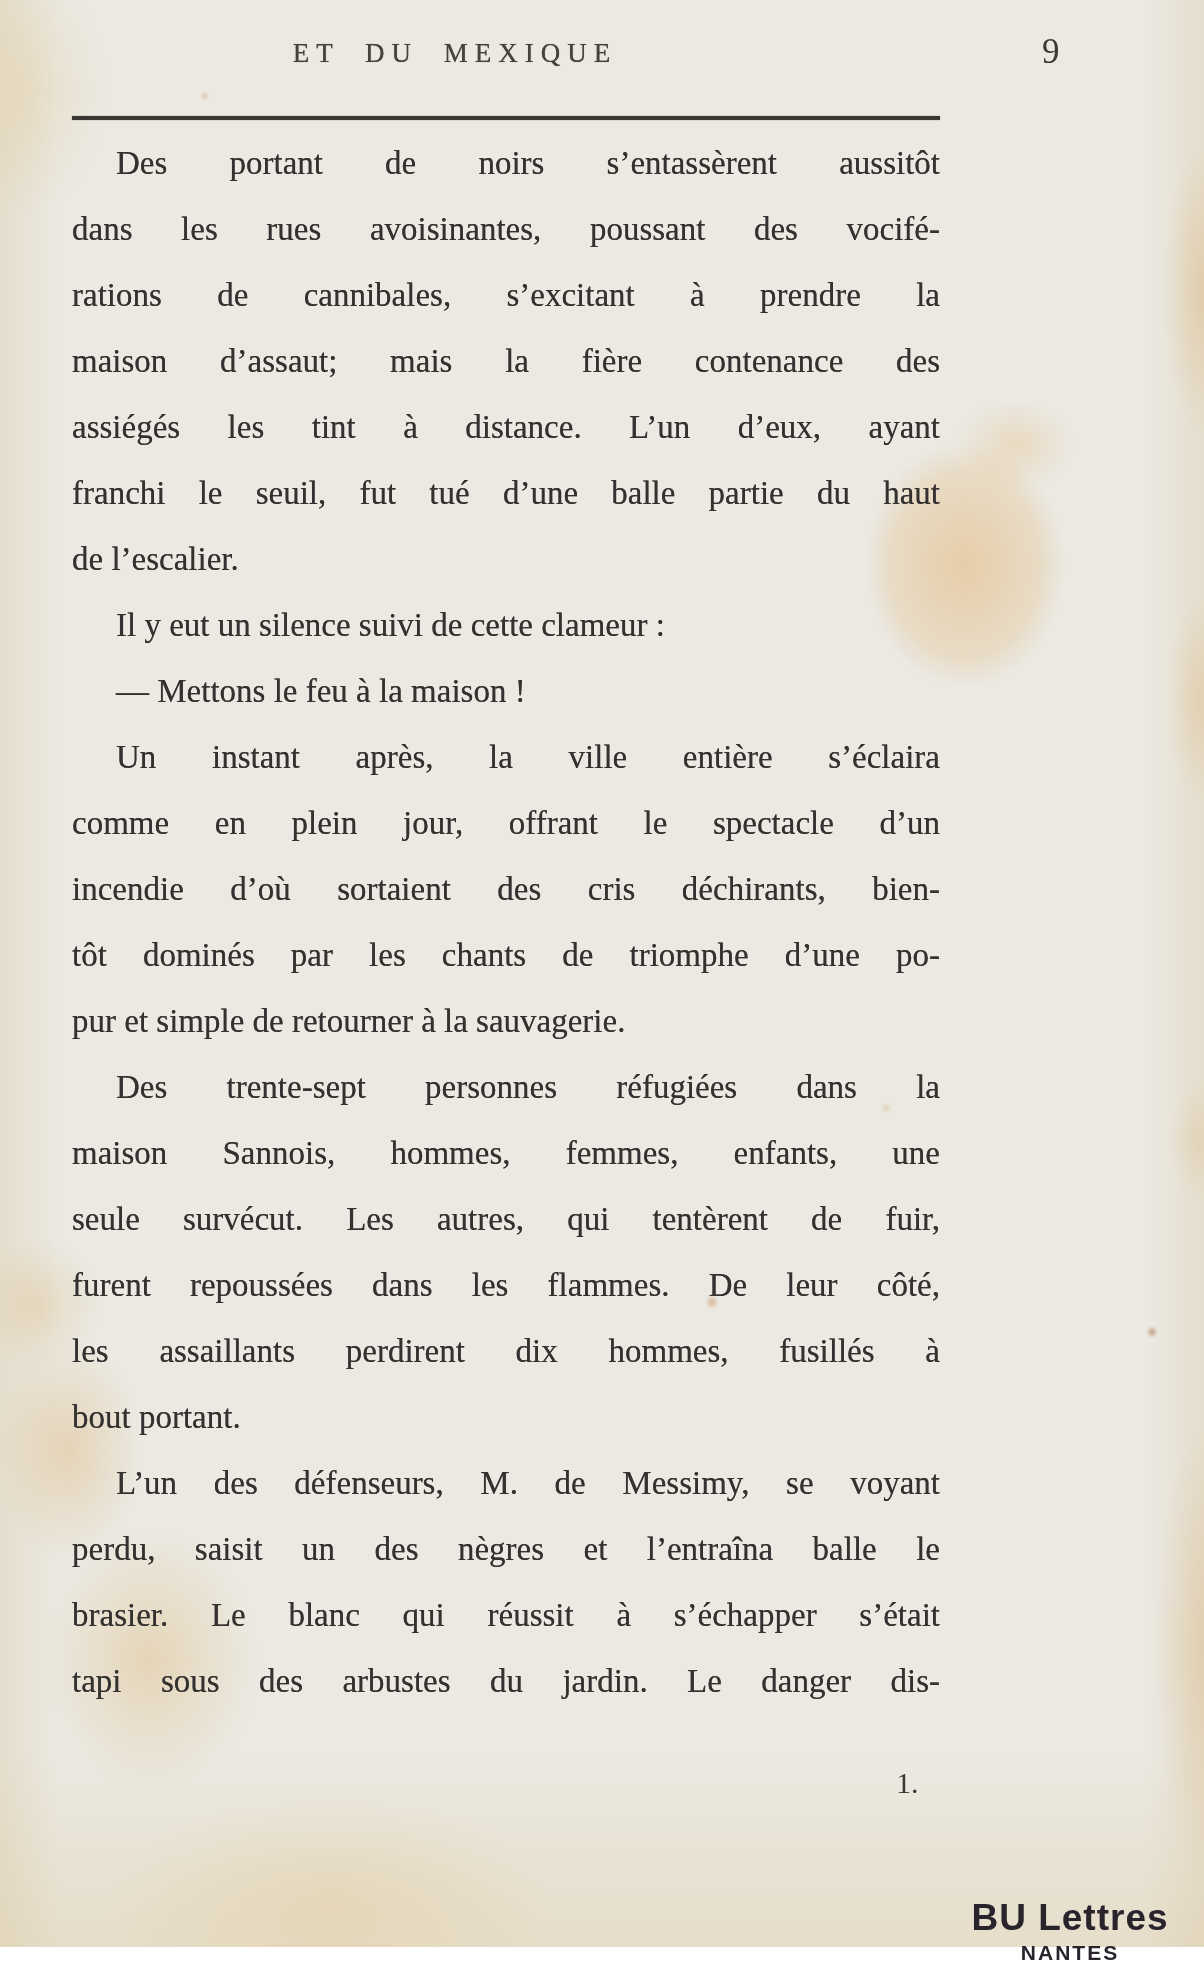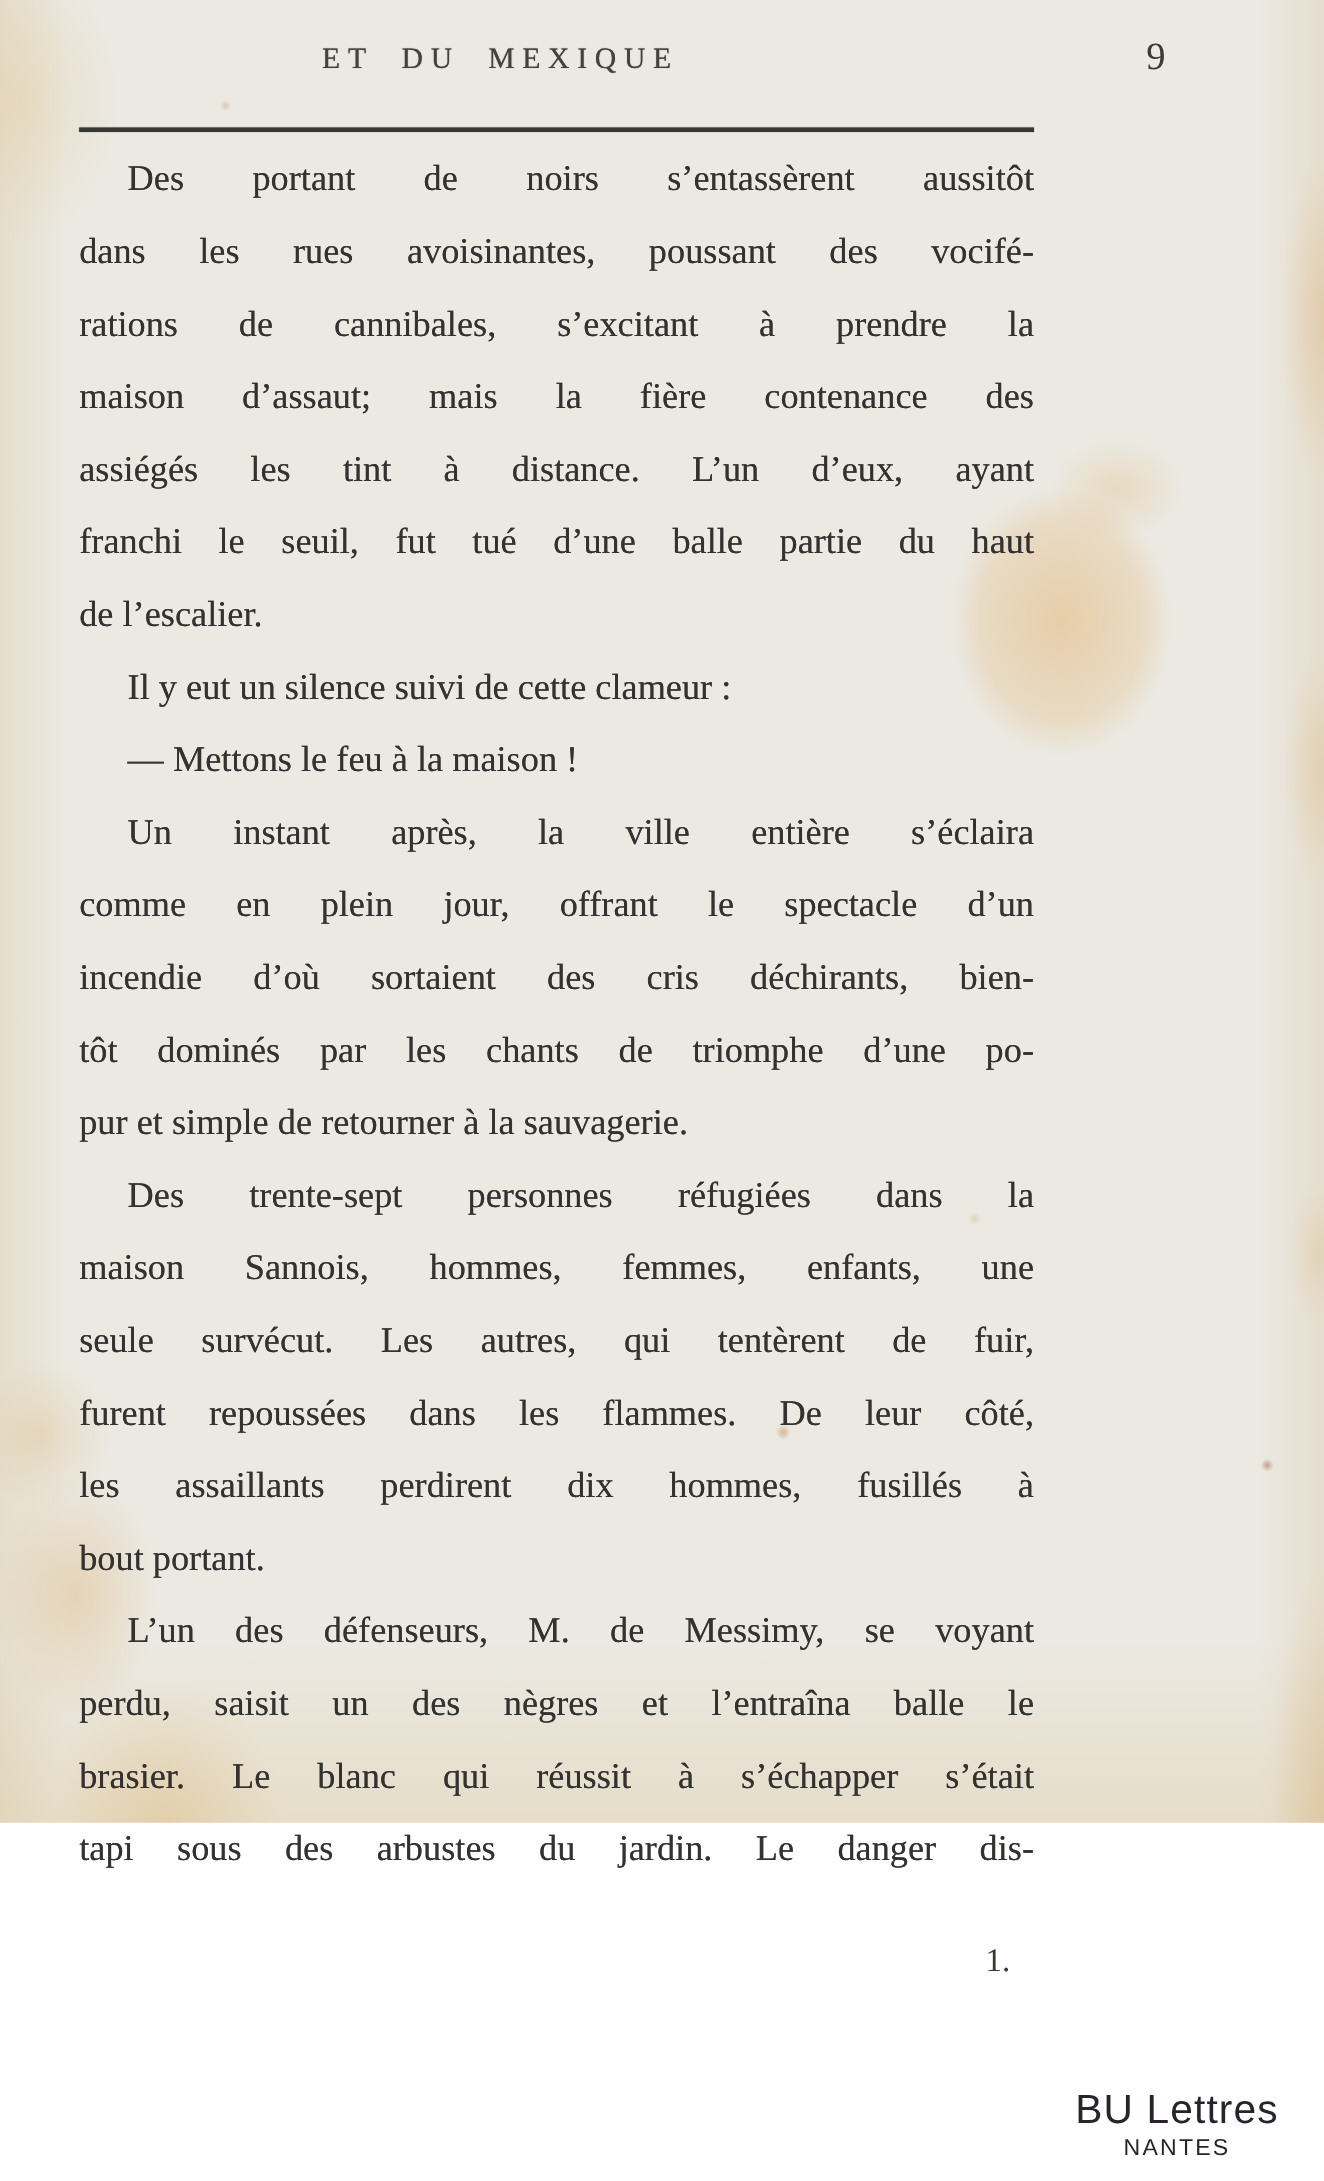--- a/index.html
+++ b/index.html
@@ -3,21 +3,21 @@
 <meta charset="utf-8">
 <style>
   html, body { margin: 0; padding: 0; }
   body {
     width: 1204px; height: 1983px;
     font-family: "Liberation Serif", serif;
     overflow: hidden;
   }
   .page {
     position: relative;
-    width: 1204px; height: 1657px;
+    width: 1204px; height: 1947px;
     background-color: #ebe9e2;
     background-image:
       
       radial-gradient(ellipse 135px 165px at 965px 565px, rgba(226,178,112,0.50), rgba(226,178,112,0.26) 55%, rgba(226,178,112,0) 74%),
       radial-gradient(ellipse 85px 65px at 1015px 445px, rgba(228,184,122,0.32), rgba(228,184,122,0) 70%),
       
       radial-gradient(ellipse 55px 210px at 1202px 290px, rgba(219,180,122,0.42), rgba(219,180,122,0) 70%),
       radial-gradient(ellipse 48px 150px at 1200px 700px, rgba(220,185,130,0.38), rgba(220,185,130,0) 70%),
       radial-gradient(ellipse 70px 320px at 1206px 1650px, rgba(215,175,115,0.35), rgba(215,175,115,0) 72%),
       radial-gradient(ellipse 40px 90px at 1198px 1140px, rgba(218,182,126,0.28), rgba(218,182,126,0) 70%),
@@ -69,21 +69,21 @@
   .ln.indent { padding-left: 44px; }
   .ln.end { text-align-last: left; }
   .signature-mark {
     position: absolute; top: 1766px; left: 896px;
     font-size: 30px; color: #3a3834;
   }
   .stamp {
     position: absolute; top: 1898px; left: 960px;
     width: 220px; text-align: center;
     font-family: "Liberation Sans", sans-serif;
-    font-weight: normal; color: #29242c;
+    font-weight: bold; color: #29242c;
     filter: blur(0.4px);
   }
   .stamp-line-1 { font-size: 37px; letter-spacing: 1px; line-height: 40px; white-space: nowrap; }
   .stamp-line-2 { font-size: 21px; letter-spacing: 2px; line-height: 30px; }
 </style>
 </head>
 <body>
 
 <div class="page">
 

